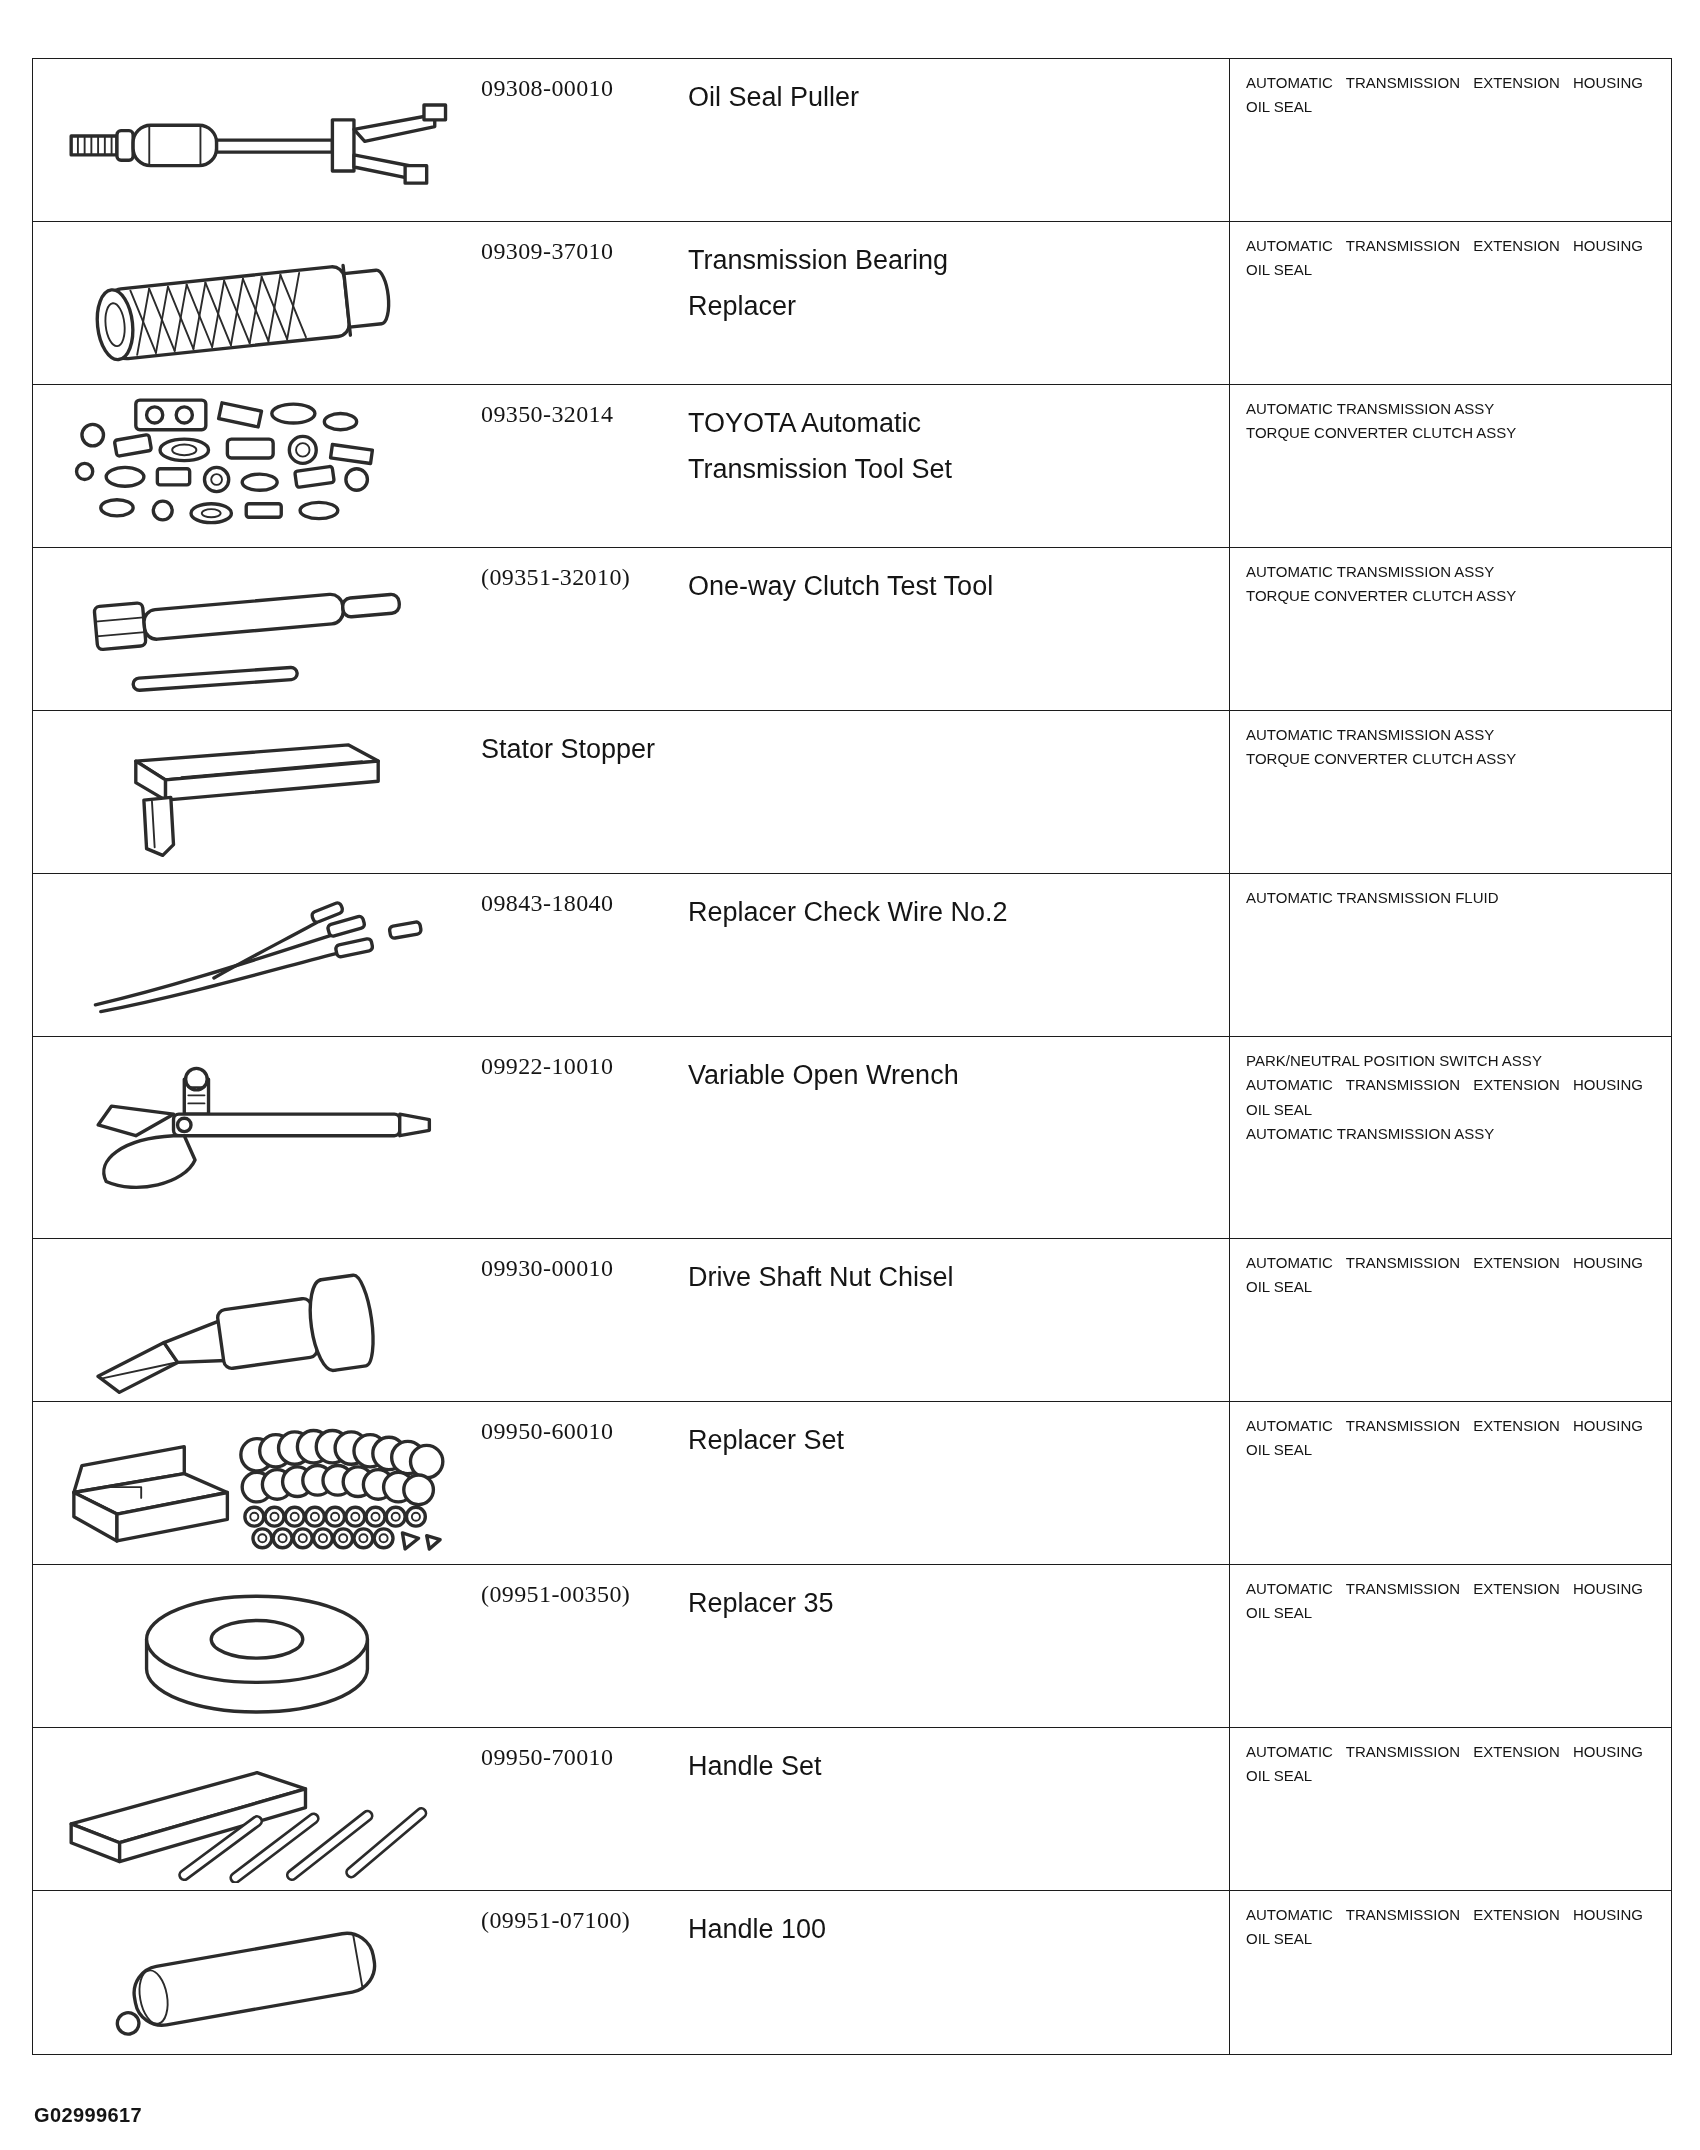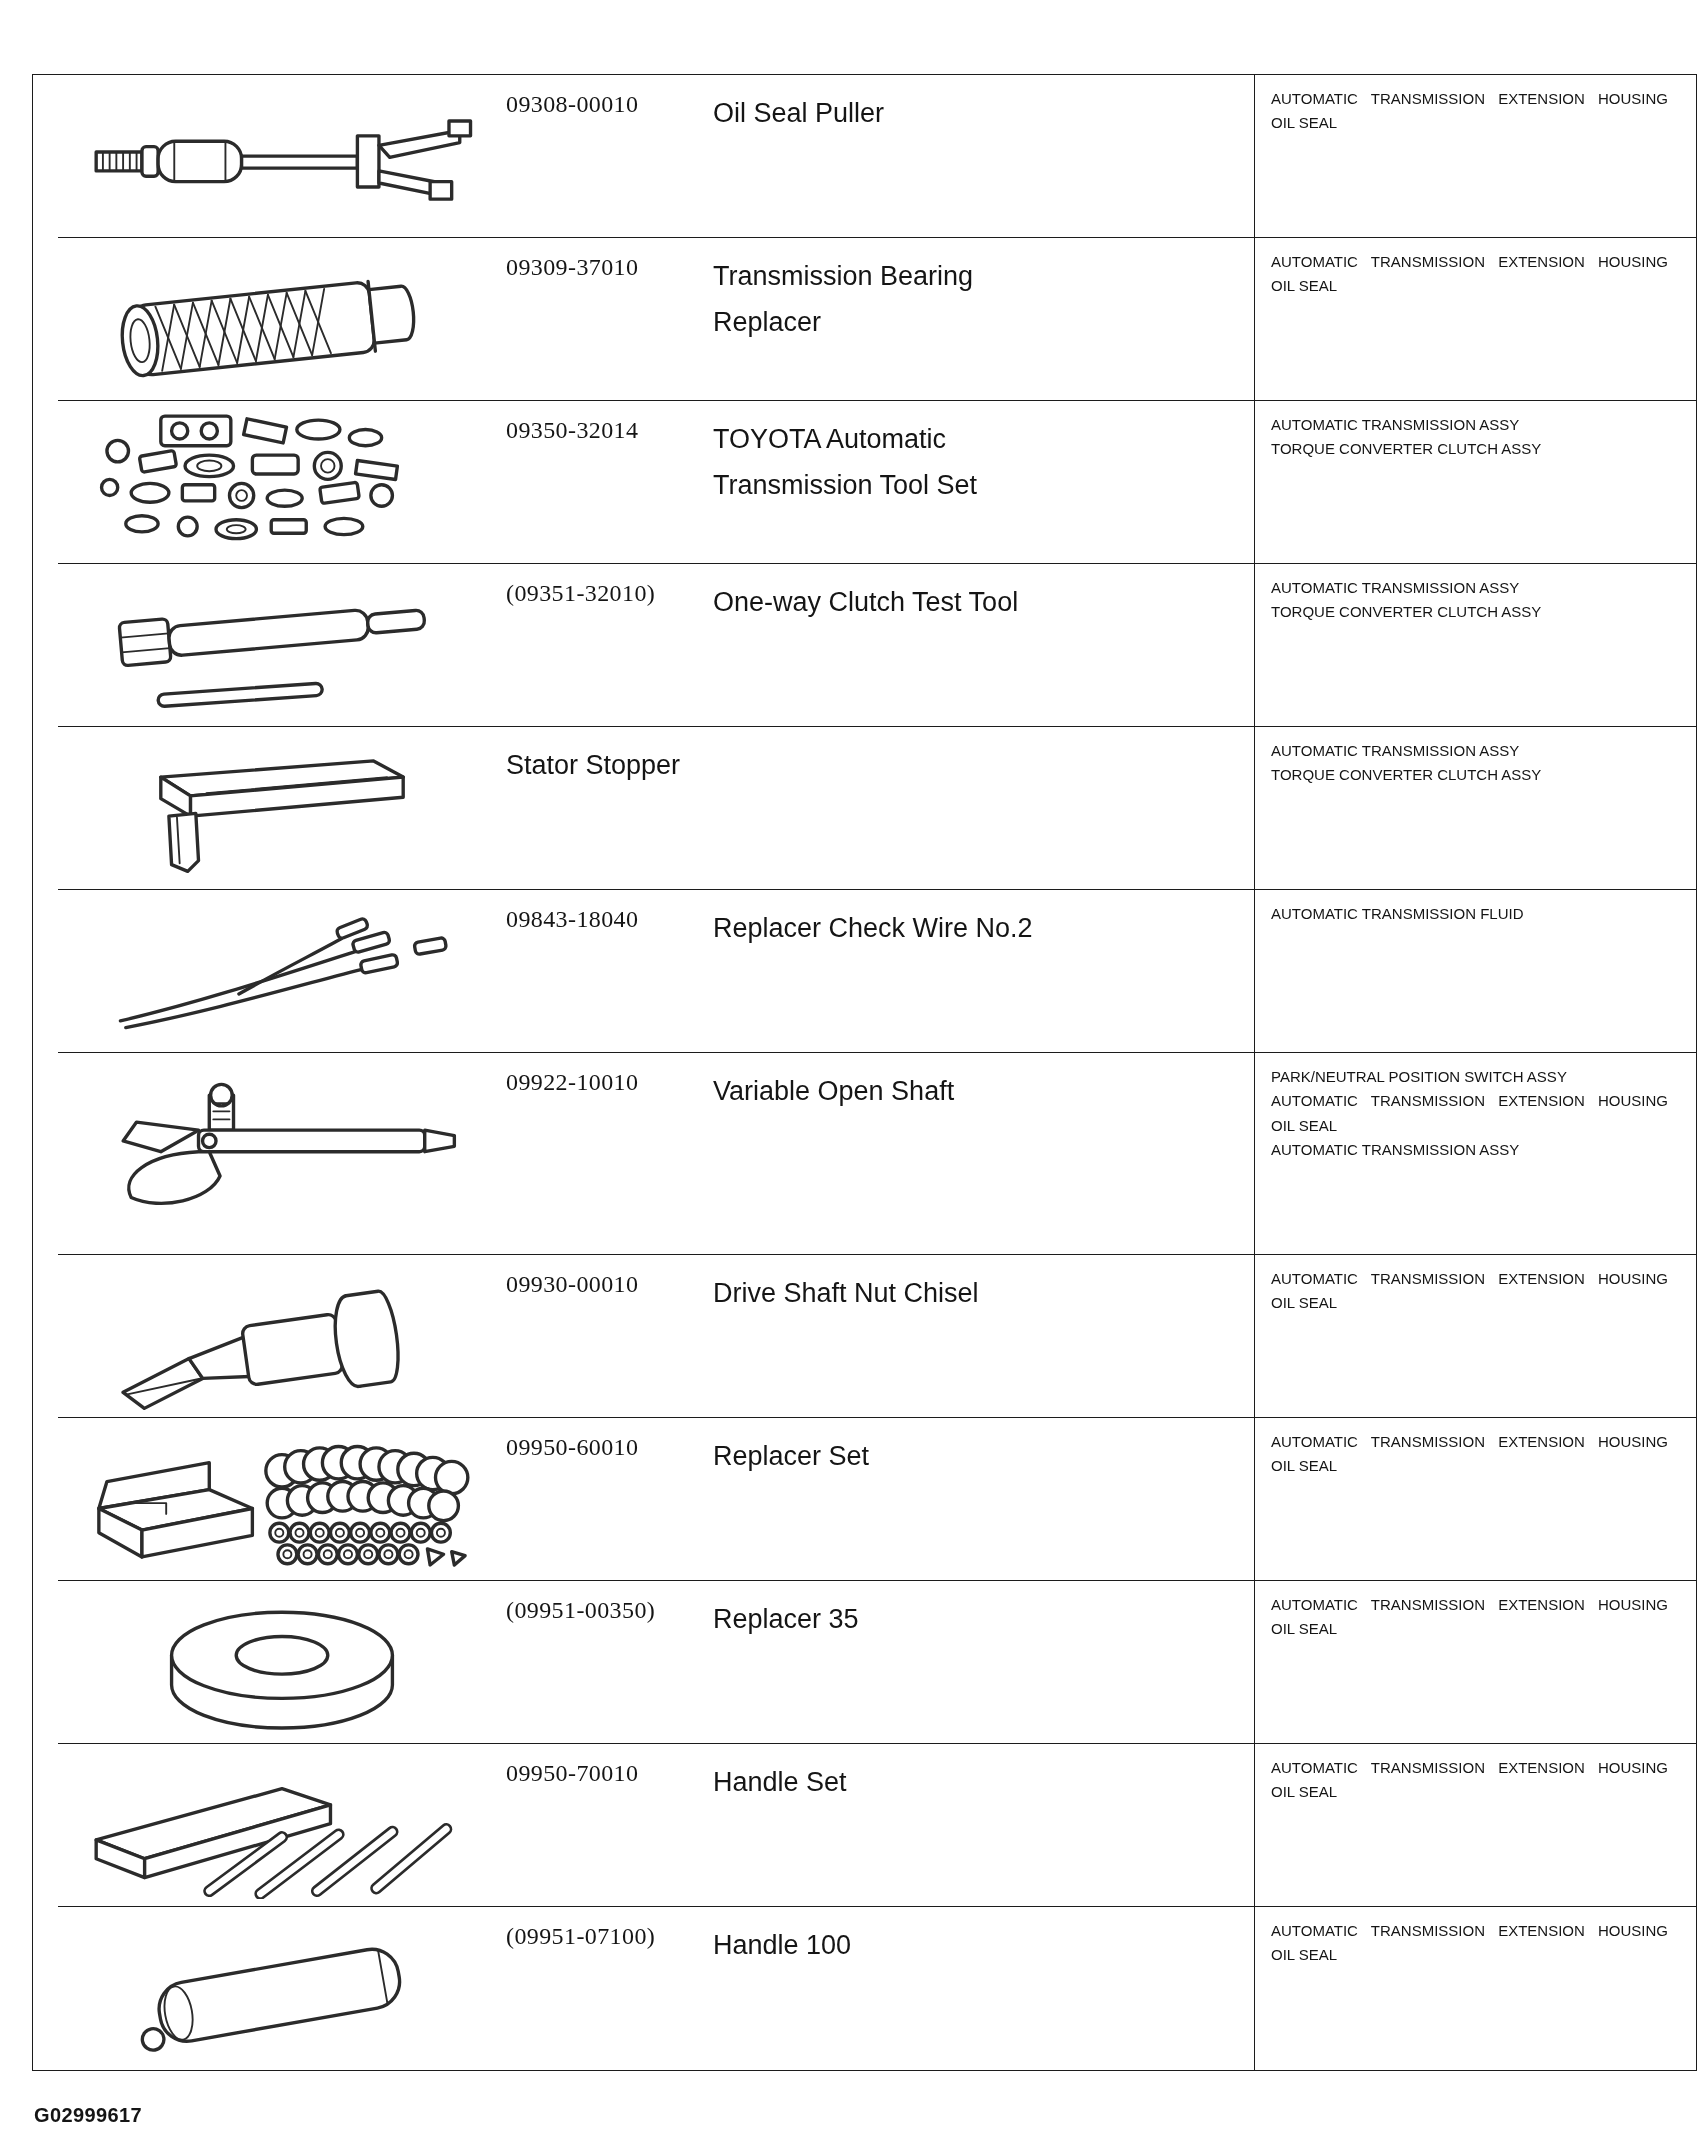--- a/index.html
+++ b/index.html
@@ -12,25 +12,24 @@
   }
   .page {
     position: relative;
     width: 1701px;
     height: 2151px;
     background: #ffffff;
   }
   .tool-table {
     position: absolute;
     left: 32px;
-    top: 74px;
+    top: 58px;
     width: 1638px;
     border: 1.6px solid #1c1c1c;
     background: #fff;
-    padding-left: 25px;
   }
   .row {
     display: flex;
     align-items: stretch;
     border-bottom: 1.6px solid #1c1c1c;
     min-height: 163px;
     box-sizing: border-box;
   }
   .row:last-child { border-bottom: none; }
   .row.tall { min-height: 202px; }
@@ -256,21 +255,21 @@
             <path class="thin" d="M99 18 h12 M99 24 h12 M99 30 h12"></path>
             <rect x="88" y="38" width="168" height="16" rx="4"></rect>
             <path d="M256 38 l22 4 v8 l-22 4 Z"></path>
             <path d="M88 38 L42 32 L32 46 L60 54 Z"></path>
             <path d="M88 54 C 50 56, 30 72, 38 88 C 60 98, 96 90, 104 72 L96 54 Z"></path>
             <circle cx="96" cy="46" r="5"></circle>
           </g>
         </svg>
       </div>
       <div class="partnum">09922-10010</div>
-      <div class="toolname">Variable Open Shaft</div>
+      <div class="toolname">Variable Open Wrench</div>
       <div class="apps">
         <div class="app">PARK/NEUTRAL POSITION SWITCH ASSY</div>
         <div class="app">AUTOMATIC TRANSMISSION EXTENSION HOUSING OIL SEAL</div>
         <div class="app">AUTOMATIC TRANSMISSION ASSY</div>
       </div>
     </div>
 
     <div class="row">
       <div class="illus">
         <svg viewBox="0 0 300 110">

